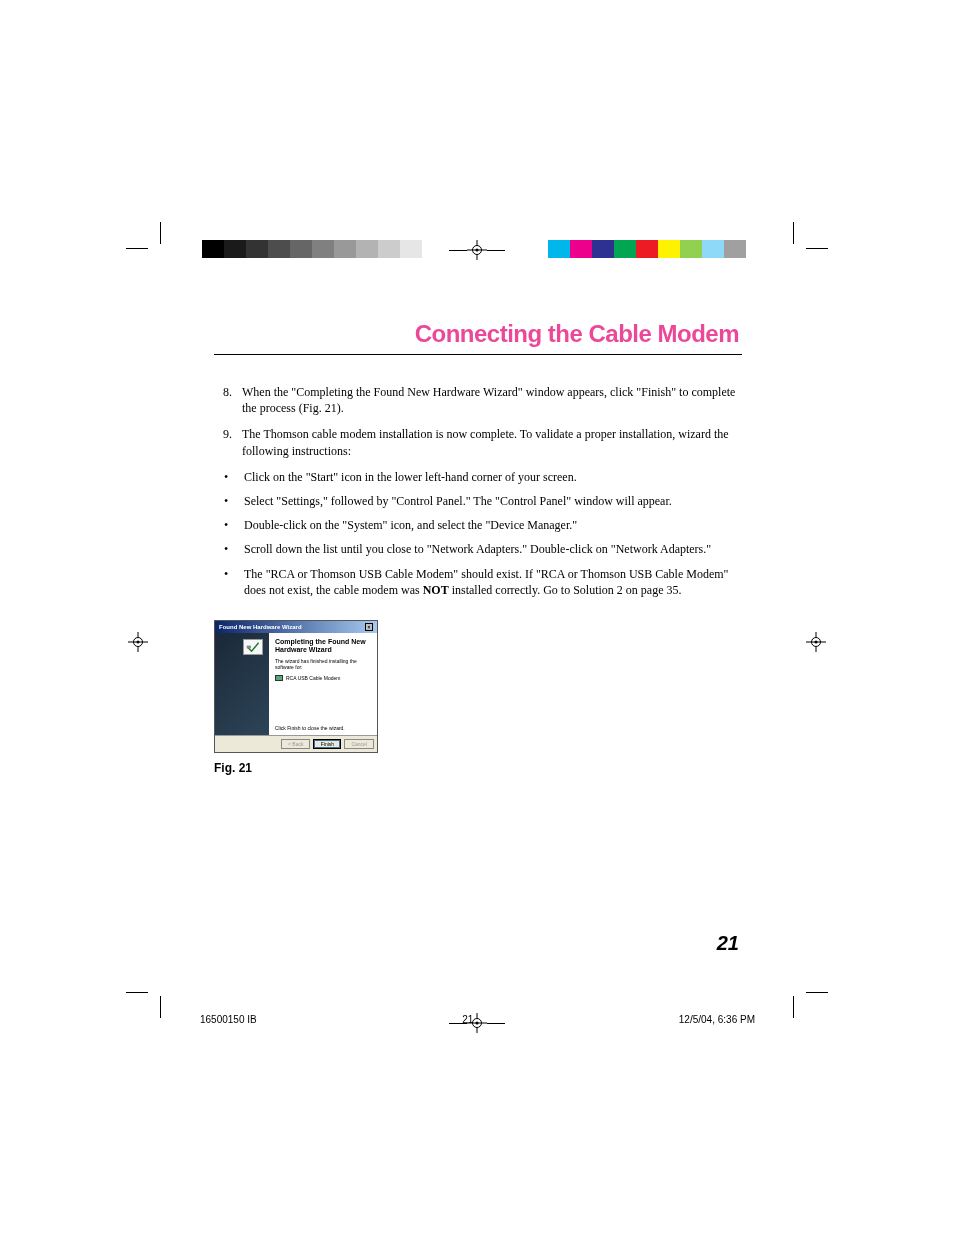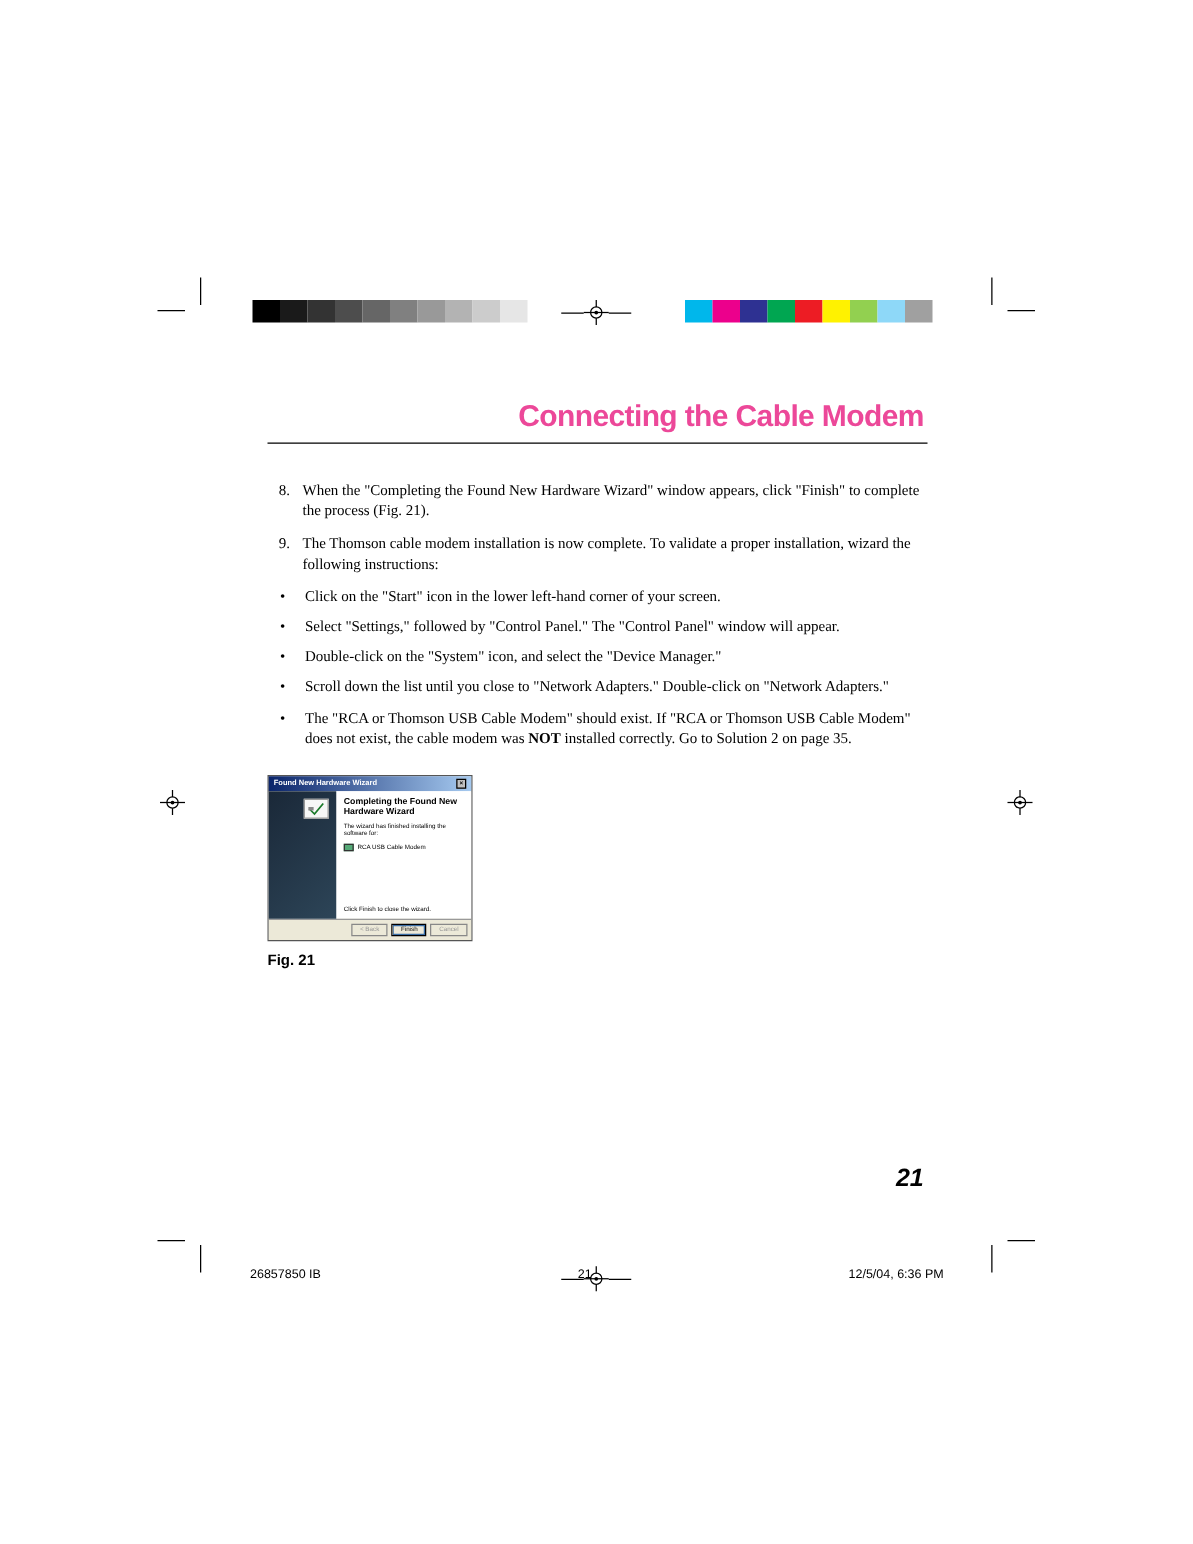--- a/index.html
+++ b/index.html
@@ -246,16 +246,16 @@
       <div class="wizard-btn primary">Finish</div>
       <div class="wizard-btn disabled">Cancel</div>
     </div>
   </div>
   <div class="fig-caption">Fig. 21</div>
 </div>
 
 <div class="page-num">21</div>
 
 <div class="footer-info">
-  <span>26857850 IB</span>
+  <span>16500150 IB</span>
   <span>21</span>
   <span>12/5/04, 6:36 PM</span>
 </div>
 
 </body></html>

